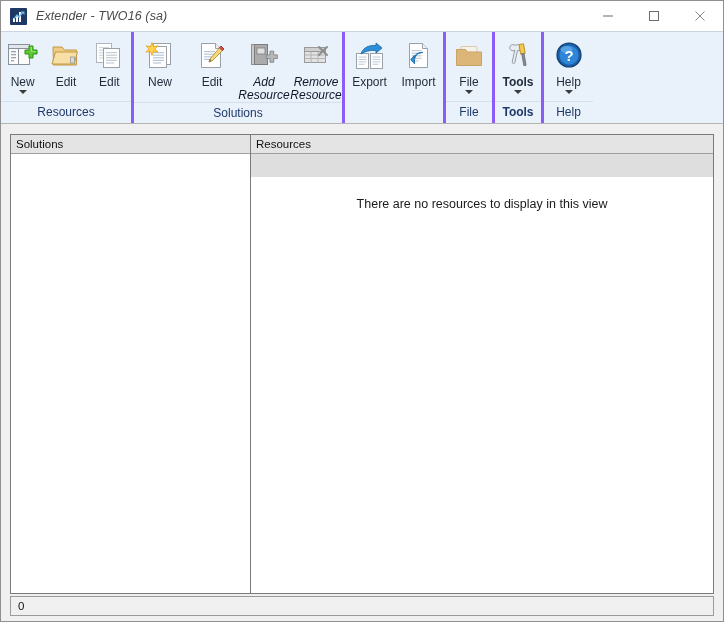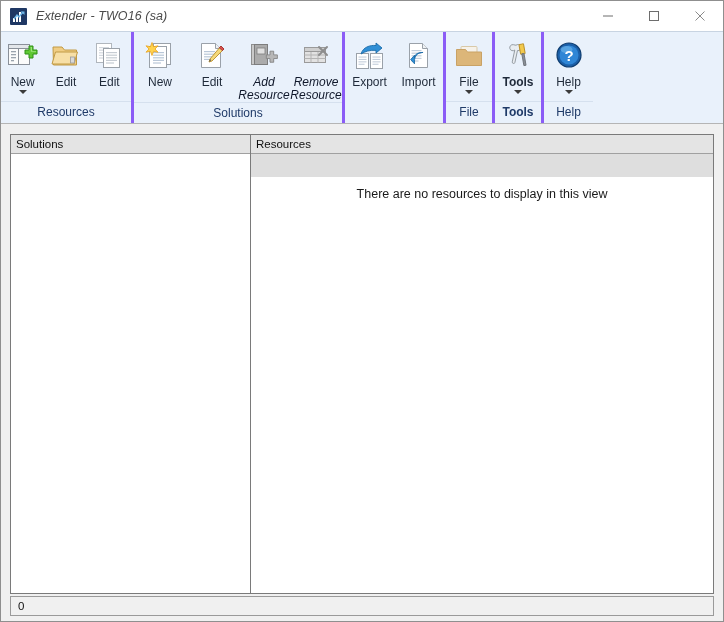--- a/index.html
+++ b/index.html
@@ -183,21 +183,21 @@
   }
   .res-toolbar {
     height: 23px;
     background: #dedede;
     border-bottom: 1px solid #ffffff;
   }
   .empty-msg {
     text-align: center;
     font-size: 12.5px;
     color: #1a1a1a;
-    padding-top: 9px;
+    padding-top: 19px;
   }
 
   
   .statusbar {
     position: absolute;
     left: 9px; top: 595px;
     width: 704px;
     height: 20px;
     box-sizing: border-box;
     border: 1px solid #9a9a9a;

